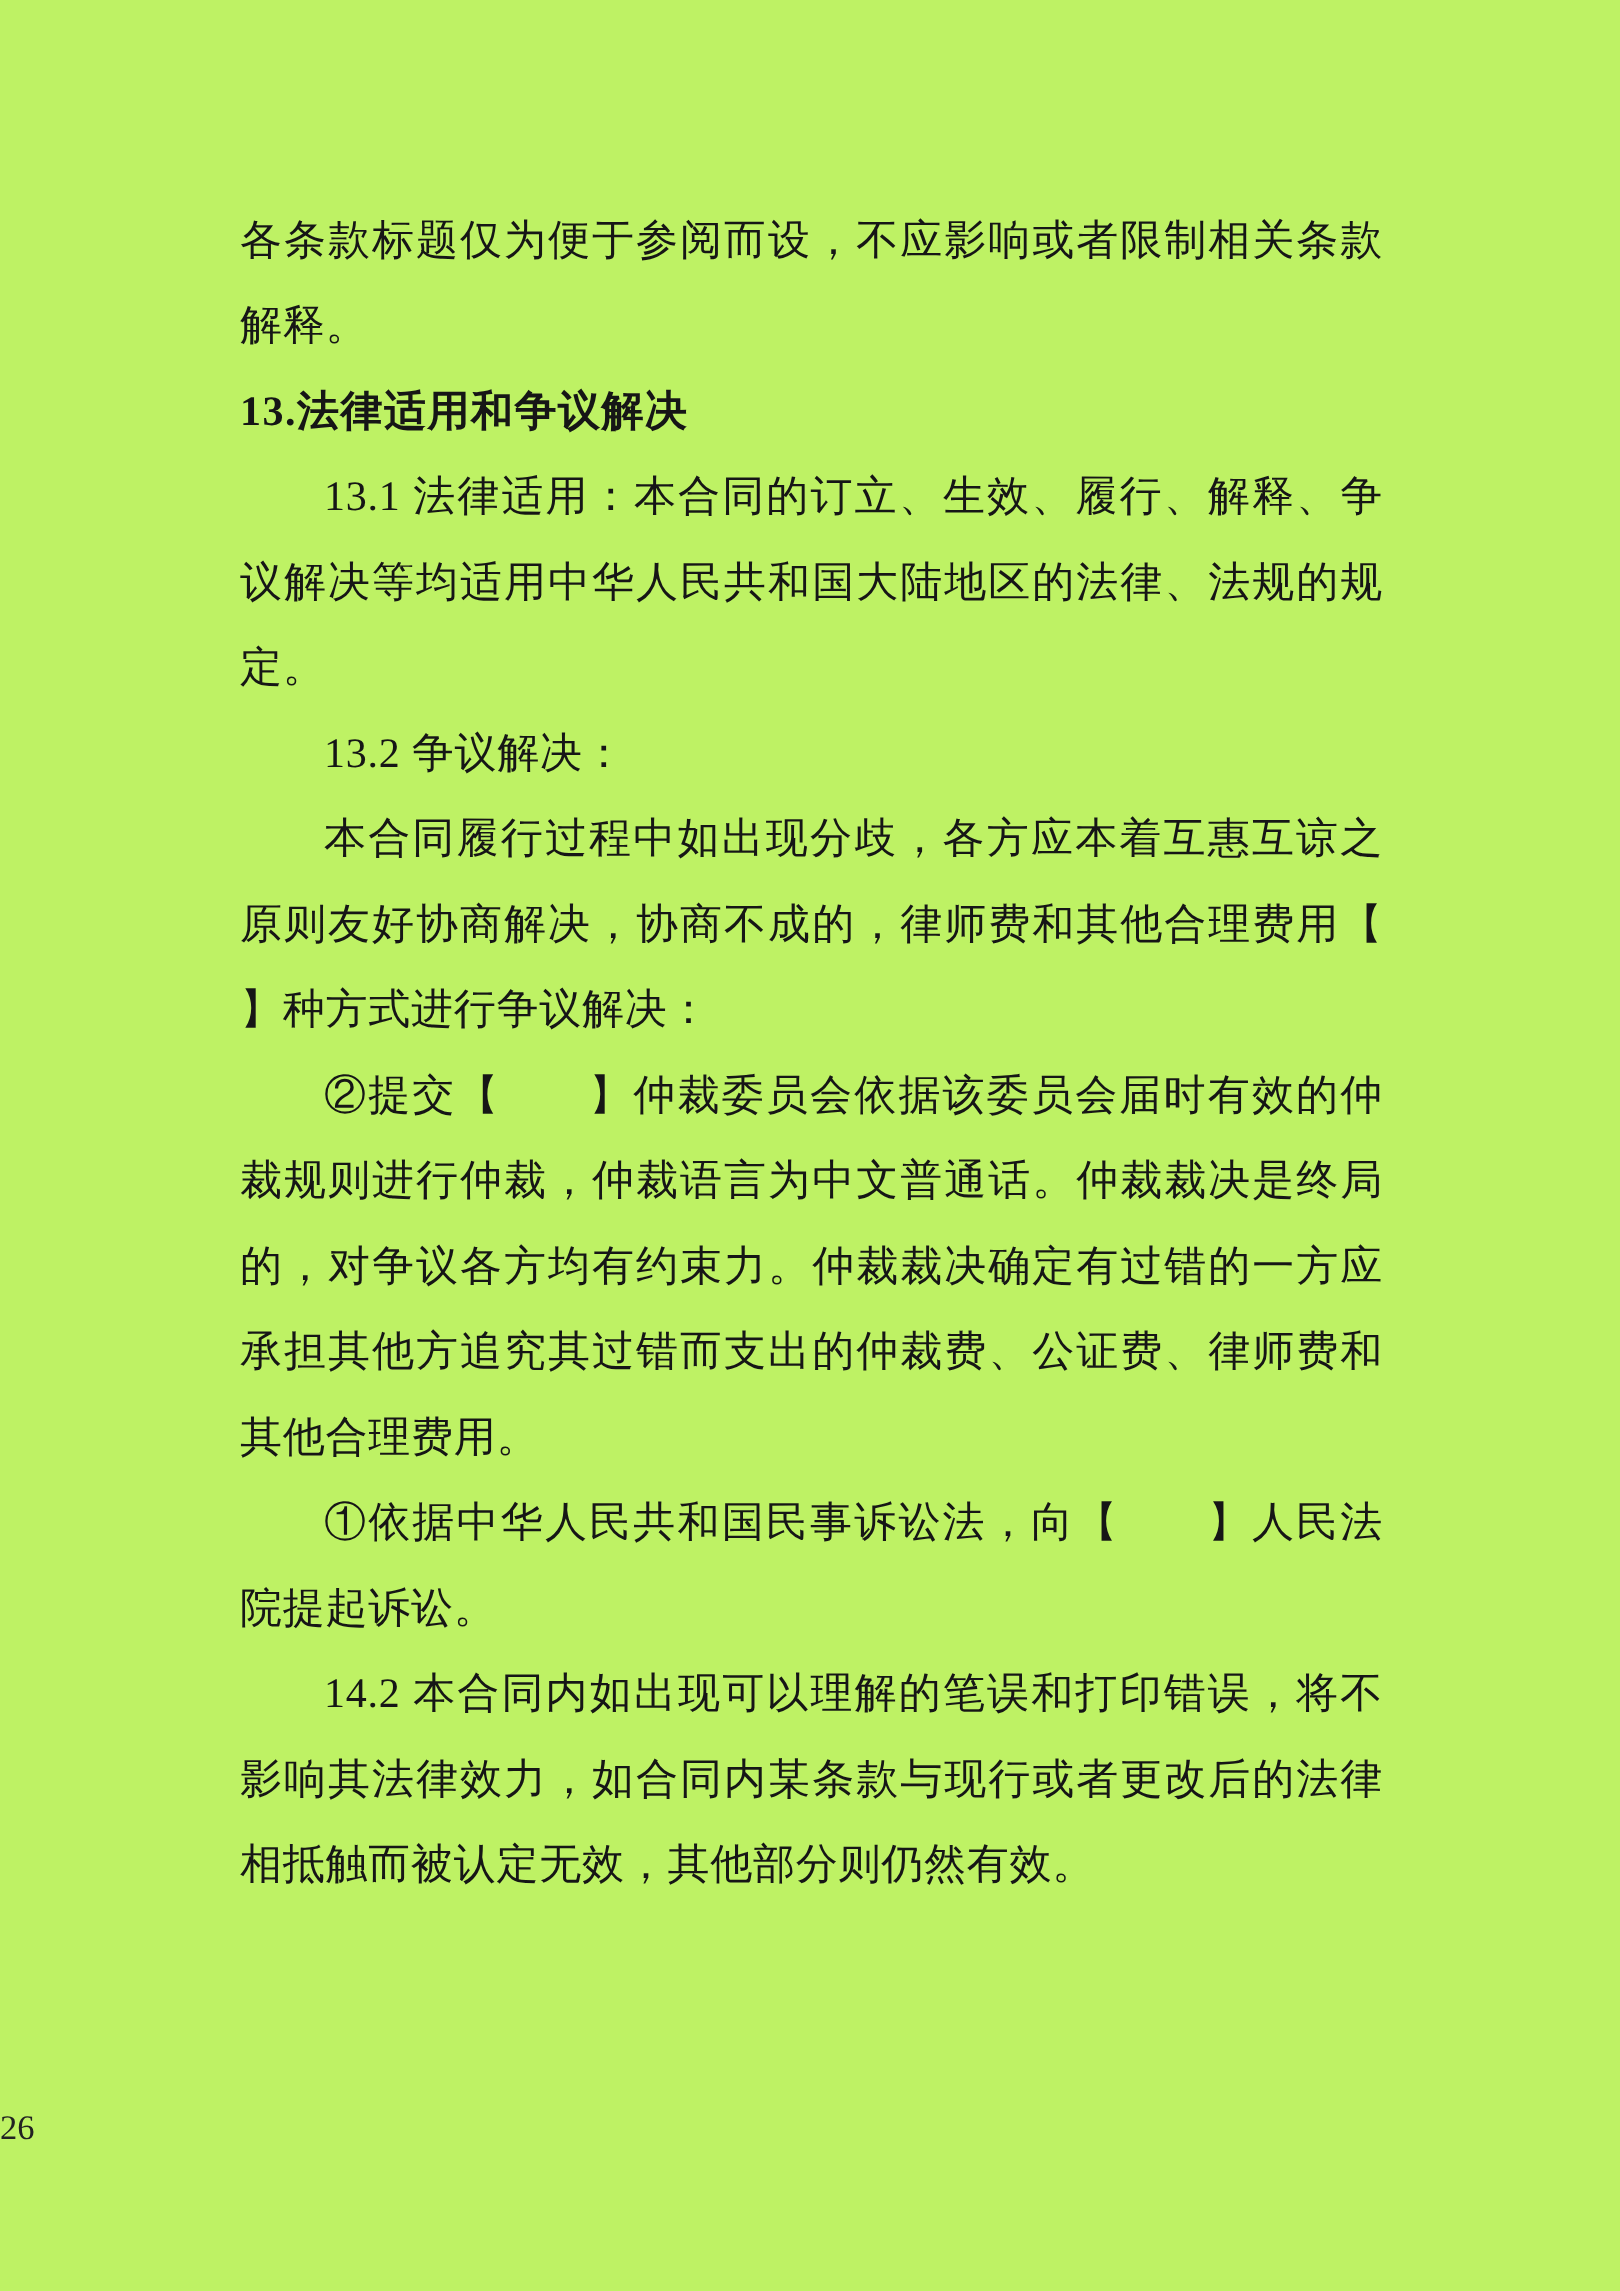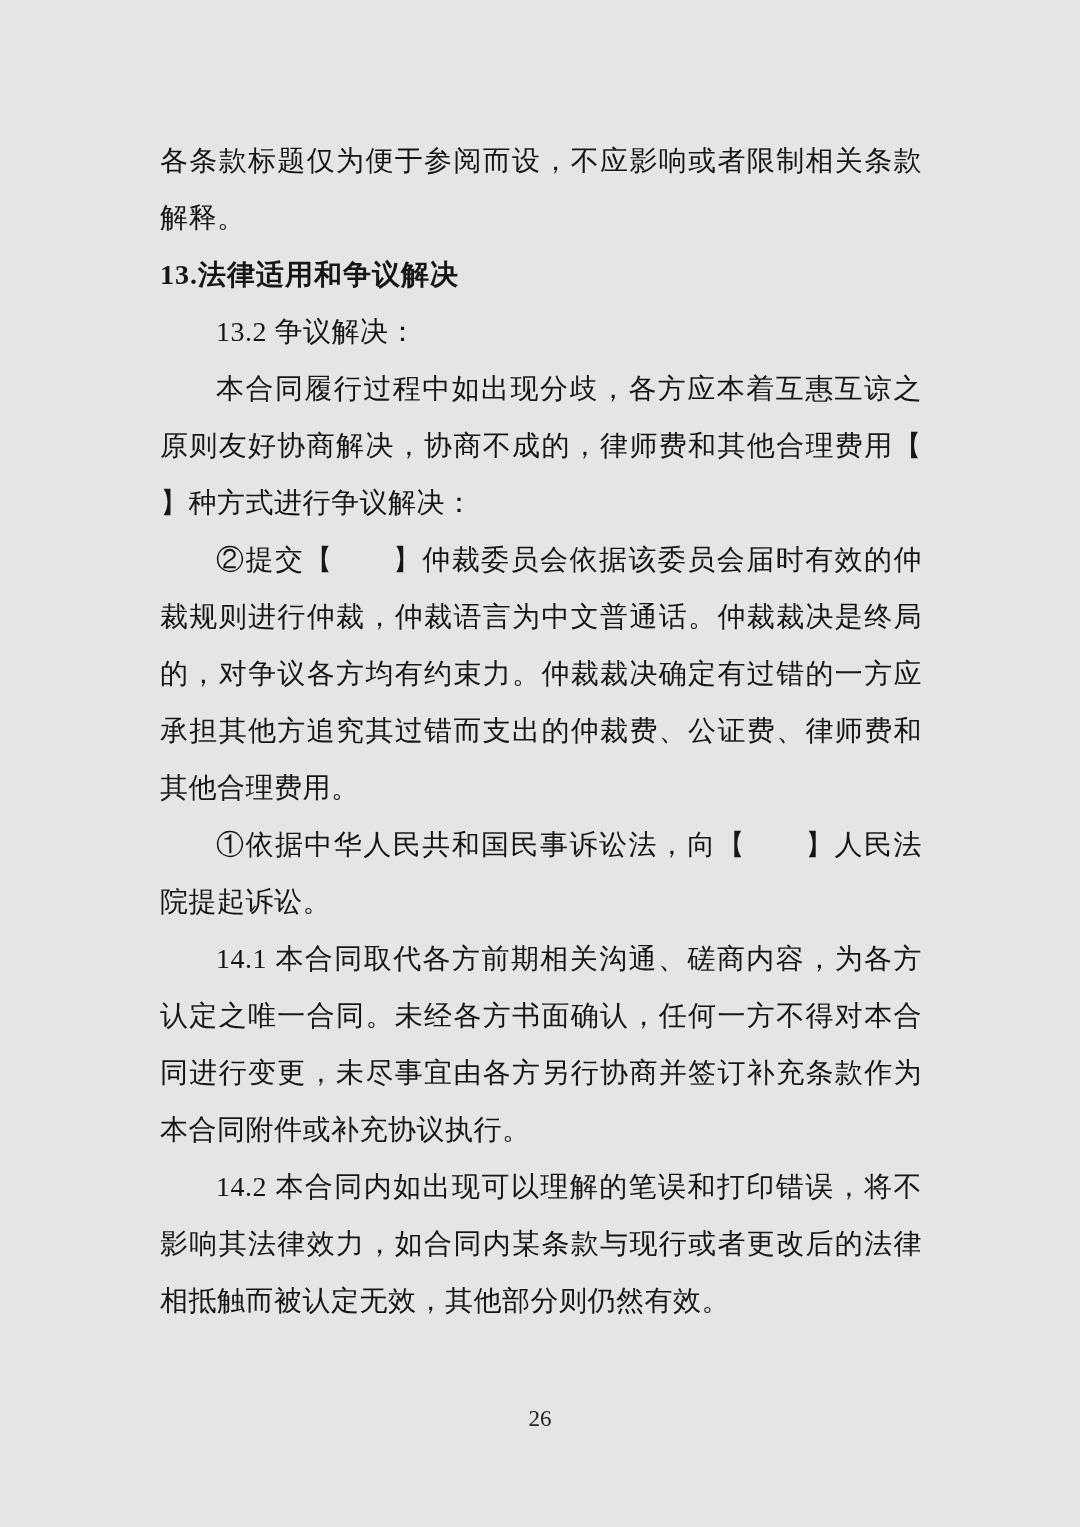--- a/index.html
+++ b/index.html
@@ -5,21 +5,21 @@
   html, body {
     margin: 0;
     padding: 0;
     background: #ffffff;
   }
   .page {
     position: relative;
     width: 1080px;
     height: 1527px;
     margin: 0 auto;
-    background: #e5e5e5;
+    background: #bef264;
     overflow: hidden;
     font-family: "Liberation Serif", "DejaVu Serif", serif;
   }
   .content {
     position: absolute;
     top: 132px;
     left: 160px;
     width: 762px;
   }
   .para {
@@ -38,36 +38,36 @@
   }
   .para.heading {
     font-weight: bold;
     letter-spacing: 1px;
   }
   .page-footer {
     position: absolute;
     top: 1404px;
     left: 0;
     width: 100%;
-    text-align: center;
+    text-align: left;
     font-size: 23px;
     line-height: 30px;
     color: #222222;
     font-family: "Liberation Serif", "DejaVu Serif", serif;
   }
 </style>
 </head>
 <body>
 
 <div class="page">
   <div class="content">
     <p class="para">各条款标题仅为便于参阅而设，不应影响或者限制相关条款解释。</p>
     <p class="para heading">13.法律适用和争议解决</p>
+    <p class="para indent">13.1 法律适用：本合同的订立、生效、履行、解释、争议解决等均适用中华人民共和国大陆地区的法律、法规的规定。</p>
     <p class="para indent">13.2 争议解决：</p>
     <p class="para indent">本合同履行过程中如出现分歧，各方应本着互惠互谅之原则友好协商解决，协商不成的，律师费和其他合理费用【　　】种方式进行争议解决：</p>
     <p class="para indent">②提交【　　】仲裁委员会依据该委员会届时有效的仲裁规则进行仲裁，仲裁语言为中文普通话。仲裁裁决是终局的，对争议各方均有约束力。仲裁裁决确定有过错的一方应承担其他方追究其过错而支出的仲裁费、公证费、律师费和其他合理费用。</p>
     <p class="para indent">①依据中华人民共和国民事诉讼法，向【　　】人民法院提起诉讼。</p>
-    <p class="para indent">14.1 本合同取代各方前期相关沟通、磋商内容，为各方认定之唯一合同。未经各方书面确认，任何一方不得对本合同进行变更，未尽事宜由各方另行协商并签订补充条款作为本合同附件或补充协议执行。</p>
     <p class="para indent">14.2 本合同内如出现可以理解的笔误和打印错误，将不影响其法律效力，如合同内某条款与现行或者更改后的法律相抵触而被认定无效，其他部分则仍然有效。</p>
   </div>
 
   <div class="page-footer">26</div>
 </div>
 
 </body></html>

